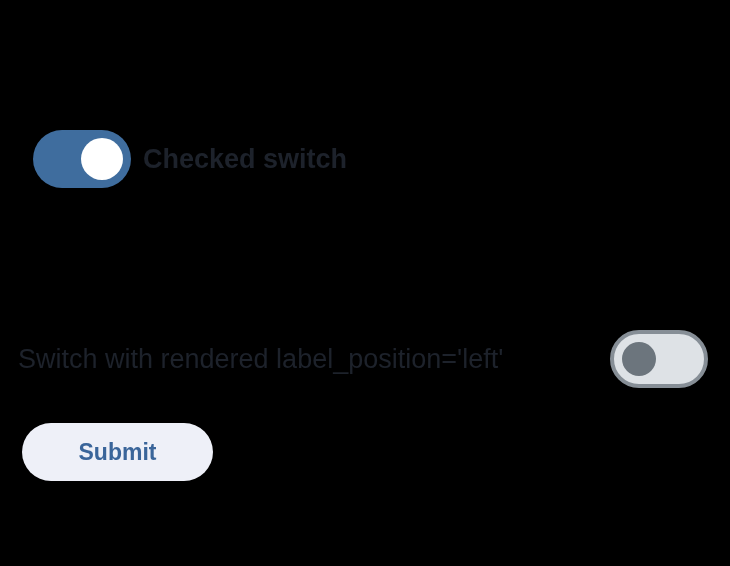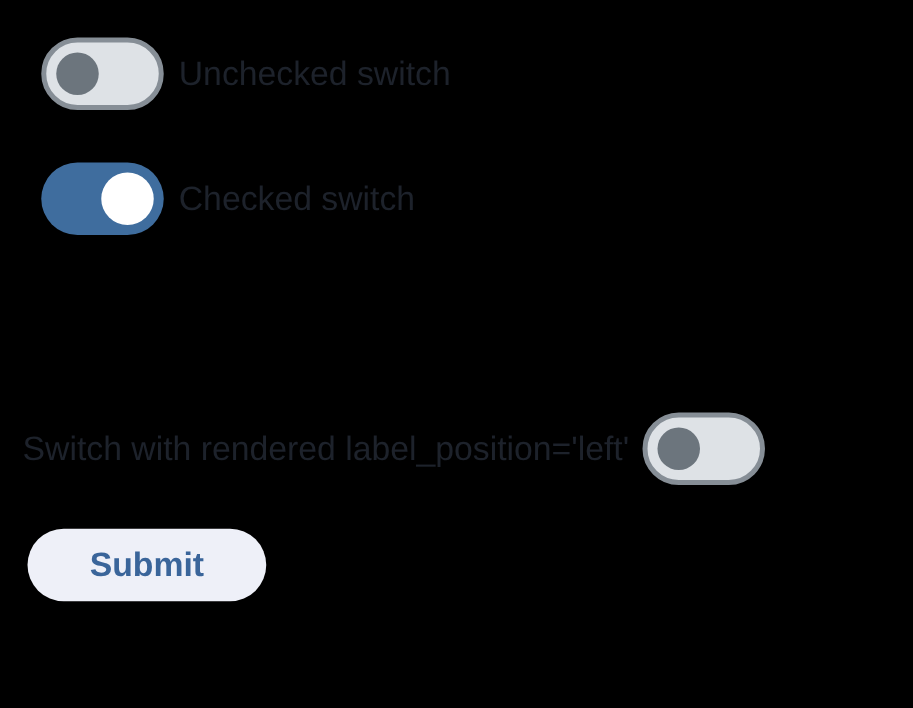--- a/index.html
+++ b/index.html
@@ -112,50 +112,44 @@
     position: absolute;
     left: 22px;
     top: 423px;
     width: 191px;
     height: 58px;
     border-radius: 29px;
     background: #eef0f8;
     border: 0;
     color: #3a659a;
     font-family: "Liberation Sans", sans-serif;
-    font-size: 27px;
+    font-size: 23px;
     font-weight: bold;
     padding: 0;
     cursor: pointer;
     display: flex;
     align-items: center;
     justify-content: center;
   }
 </style>
 </head>
 <body>
 
 <div id="app">
 
-  <div class="switch-row" style="top: 30px;">
-    <div class="switch off" role="switch" aria-checked="false">
-      <div class="knob"></div>
-    </div>
-    <span class="switch-label">Unchecked switch</span>
-  </div>
 
-  <div class="switch-row" style="top: 130px;">
+  <div class="switch-row" style="top: 130px; font-weight: bold;">
     <div class="switch on" role="switch" aria-checked="true">
       <div class="knob"></div>
     </div>
     <span class="switch-label">Checked switch</span>
   </div>
 
 
-  <div class="switch-row label-left" style="top: 330px;">
+  <div class="switch-row label-left" style="top: 330px; justify-content: space-between;">
     <span class="switch-label">Switch with rendered label_position='left'</span>
     <div class="switch off" role="switch" aria-checked="false">
       <div class="knob"></div>
     </div>
   </div>
 
   <button class="submit-button">Submit</button>
 
 </div>
 

